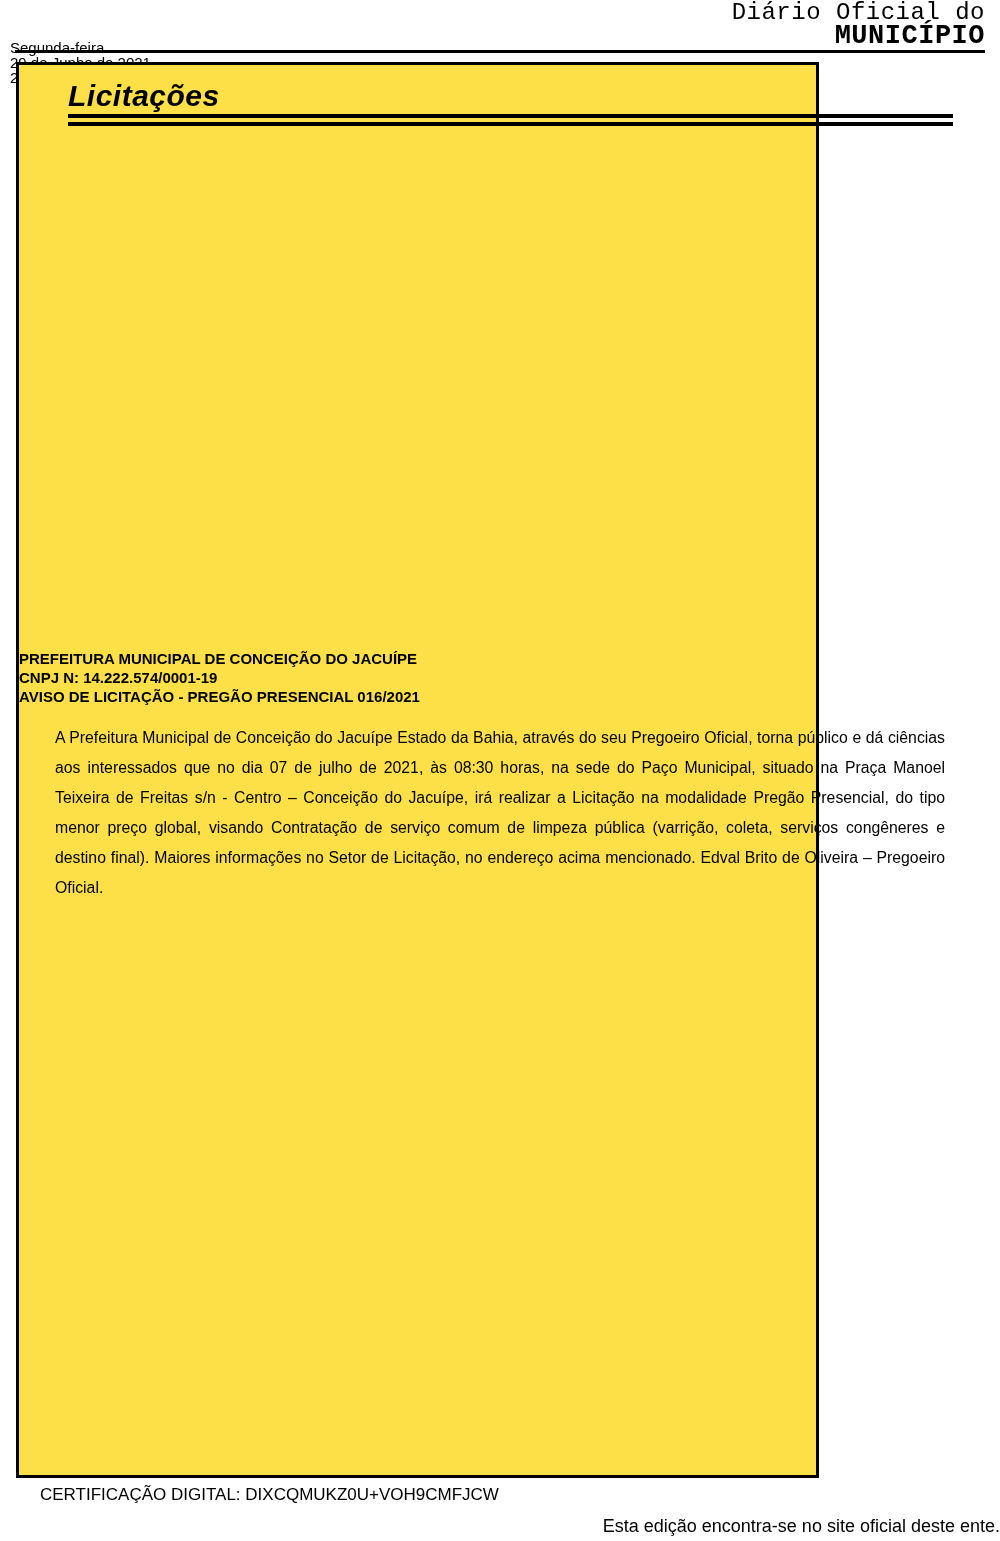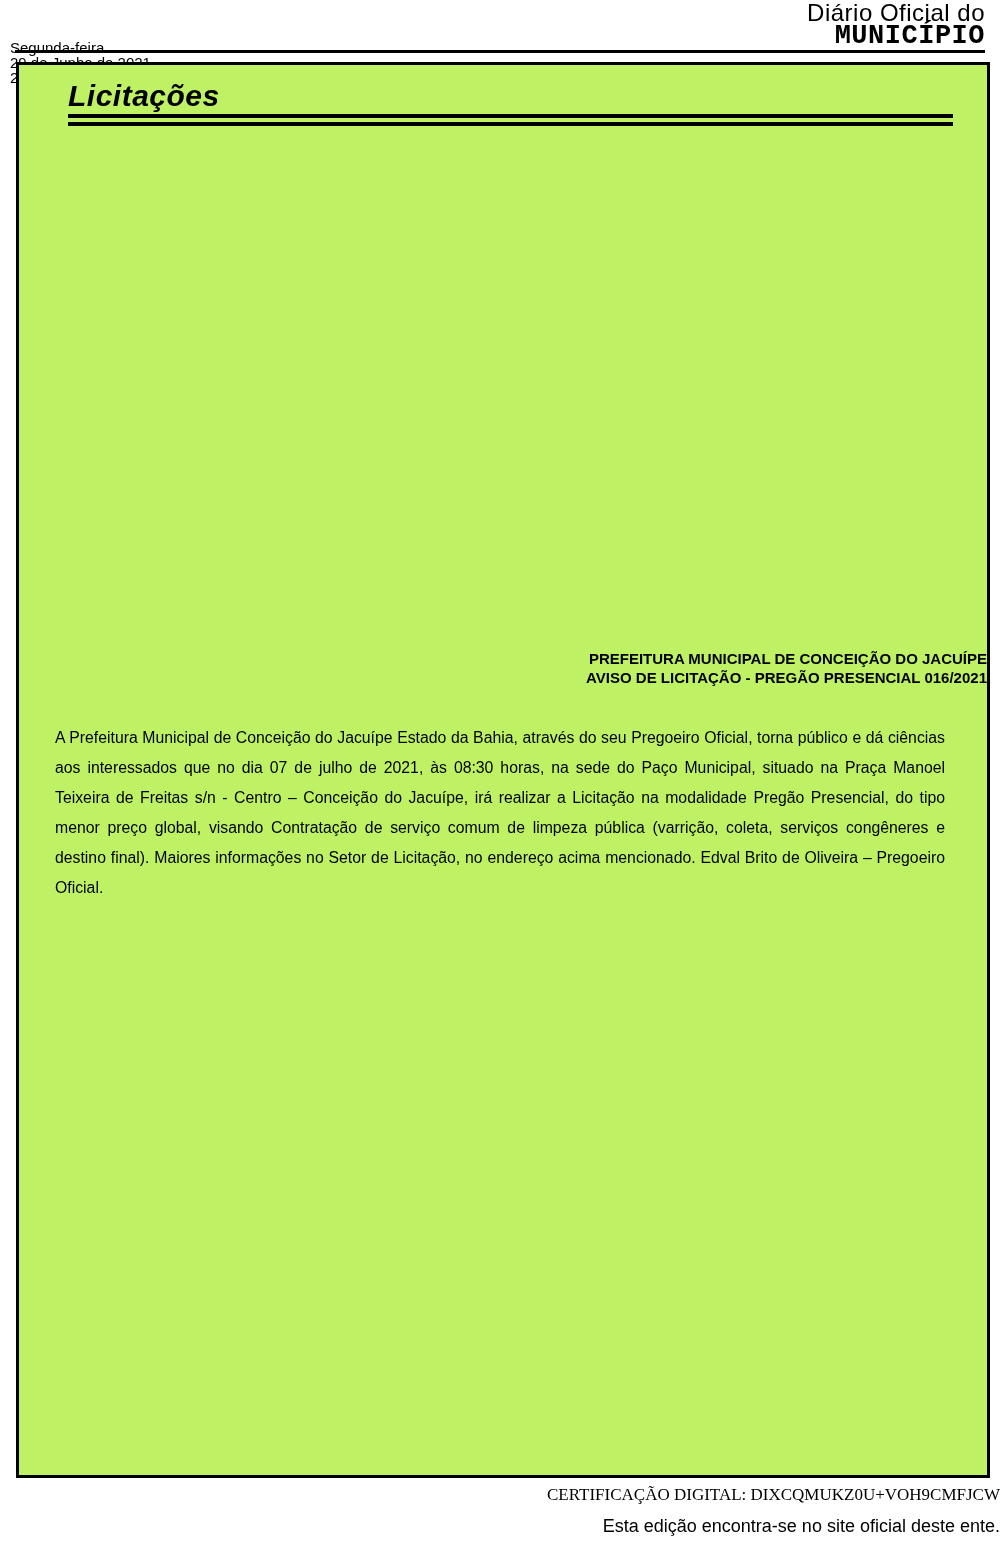--- a/index.html
+++ b/index.html
@@ -34,21 +34,21 @@
     line-height: 32px;
     font-weight: 400;
   }
   .hdr-logo {
     position: absolute;
     right: 15px;
     top: 1px;
     text-align: right;
   }
   .hdr-logo .logo-top {
-    font-family: Liberation Sans, sans-serif;
+    font-family: Liberation Mono, monospace;
     font-size: 24px;
     line-height: 24px;
     letter-spacing: 0.5px;
   }
   .hdr-logo .logo-bottom {
     font-family: Liberation Mono, monospace;
     font-size: 27px;
     line-height: 25px;
     font-weight: 800;
     letter-spacing: 0.5px;
@@ -61,24 +61,24 @@
     width: 970px;
     height: 3px;
     background: #000000;
   }
 
   
   .main-box {
     position: absolute;
     left: 16px;
     top: 62px;
-    width: 974px;
+    width: 803px;
     height: 1416px;
     border: 3px solid #000000;
-    background: #bef264;
+    background: #fde047;
   }
   .section-title {
     position: absolute;
     left: 49px;
     top: 14px;
     font-size: 30px;
     font-weight: bold;
     font-style: italic;
     letter-spacing: 0.5px;
   }
@@ -91,21 +91,21 @@
     border-top: 4px solid #000000;
     border-bottom: 4px solid #000000;
   }
 
   
   .notice-heading {
     position: absolute;
     left: 0;
     top: 584px;
     width: 100%;
-    text-align: right;
+    text-align: left;
     font-size: 15px;
     font-weight: bold;
     line-height: 19px;
   }
   .notice-body {
     position: absolute;
     left: 36px;
     top: 658px;
     width: 890px;
     font-size: 15.8px;
@@ -113,24 +113,23 @@
     text-align: justify;
     text-justify: inter-word;
   }
 
   
   .footer-cert {
     position: absolute;
     left: 40px;
     top: 1484px;
     width: 960px;
-    text-align: right;
+    text-align: left;
     font-size: 17px;
     line-height: 22px;
-    font-family: Liberation Serif, serif;
   }
   .footer-note {
     position: absolute;
     left: 40px;
     top: 1515px;
     width: 960px;
     text-align: right;
     font-size: 18px;
     line-height: 23px;
   }
@@ -154,20 +153,21 @@
 
   <div class="hdr-rule"></div>
 
   <div class="main-box">
 
     <div class="section-title">Licitações</div>
     <div class="section-rule"></div>
 
     <div class="notice-heading">
       <div>PREFEITURA MUNICIPAL DE CONCEIÇÃO DO JACUÍPE</div>
+      <div>CNPJ N: 14.222.574/0001-19</div>
       <div>AVISO DE LICITAÇÃO - PREGÃO PRESENCIAL 016/2021</div>
     </div>
 
     <div class="notice-body">A Prefeitura Municipal de Conceição do Jacuípe Estado da Bahia, através do seu Pregoeiro Oficial, torna público e dá ciências aos interessados que no dia 07 de julho de 2021, às 08:30 horas, na sede do Paço Municipal, situado na Praça Manoel Teixeira de Freitas s/n - Centro – Conceição do Jacuípe, irá realizar a Licitação na modalidade Pregão Presencial, do tipo menor preço global, visando Contratação de serviço comum de limpeza pública (varrição, coleta, serviços congêneres e destino final). Maiores informações no Setor de Licitação, no endereço acima mencionado. Edval Brito de Oliveira – Pregoeiro Oficial.</div>
 
   </div>
 
   <div class="footer-cert">CERTIFICAÇÃO DIGITAL: DIXCQMUKZ0U+VOH9CMFJCW</div>
   <div class="footer-note">Esta edição encontra-se no site oficial deste ente.</div>
 

